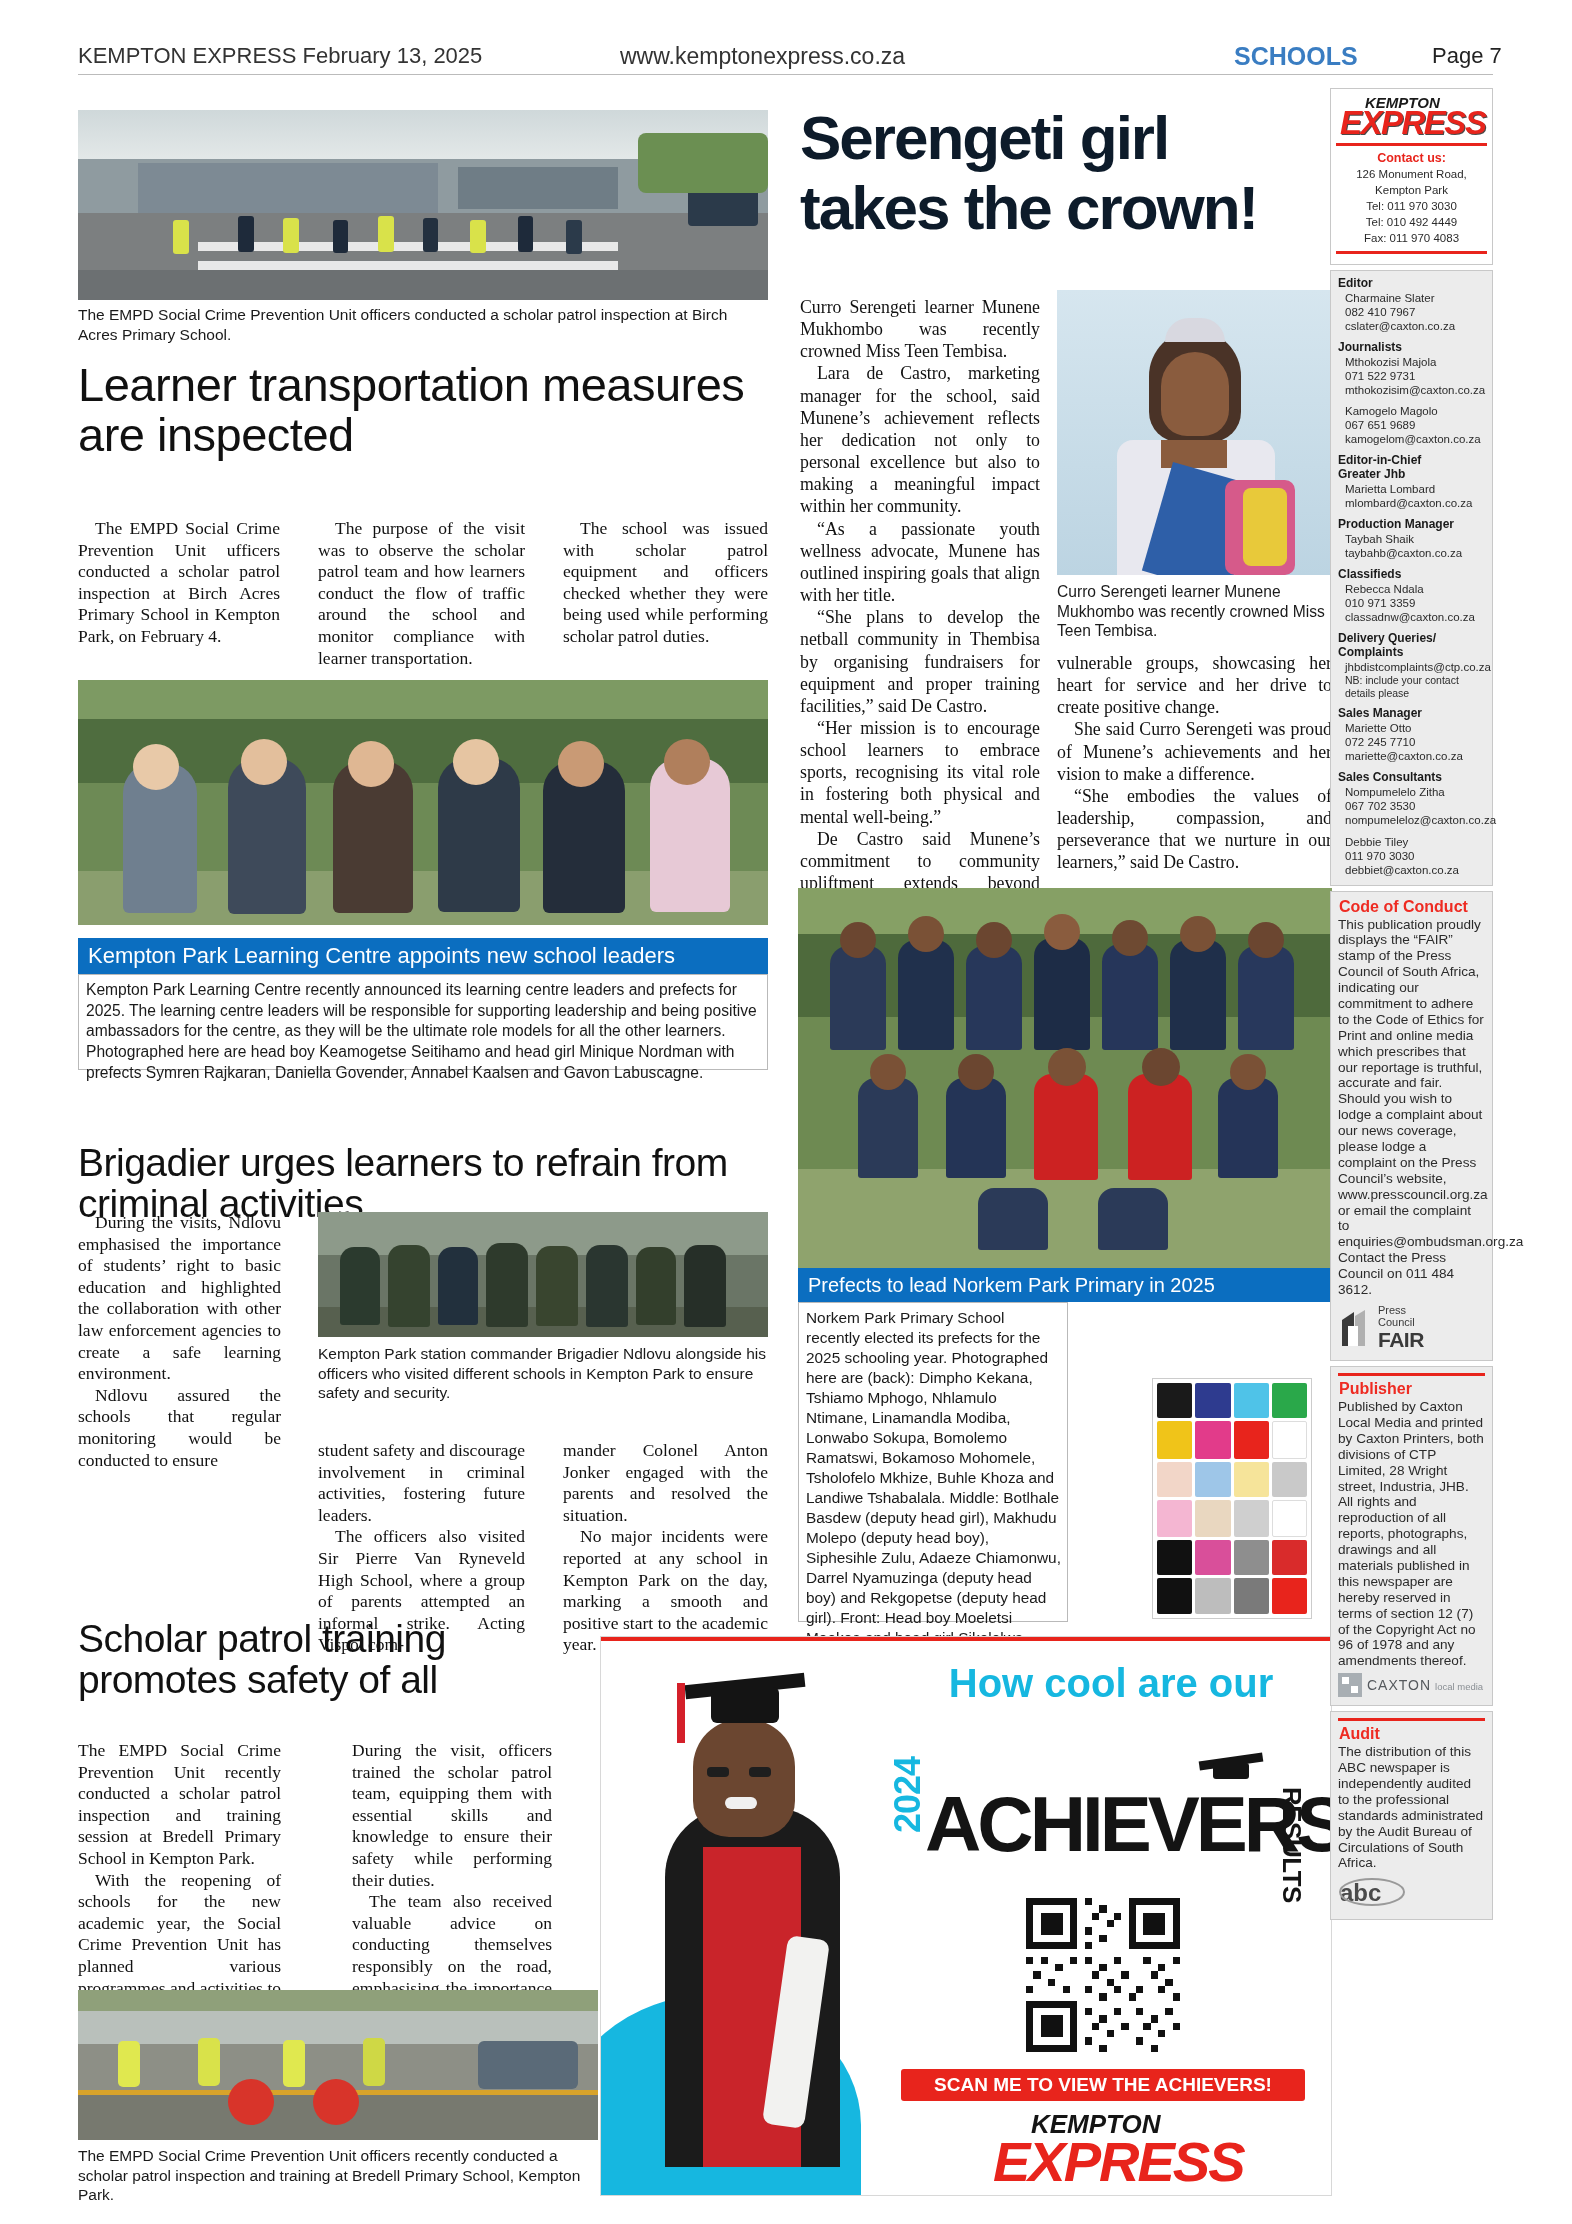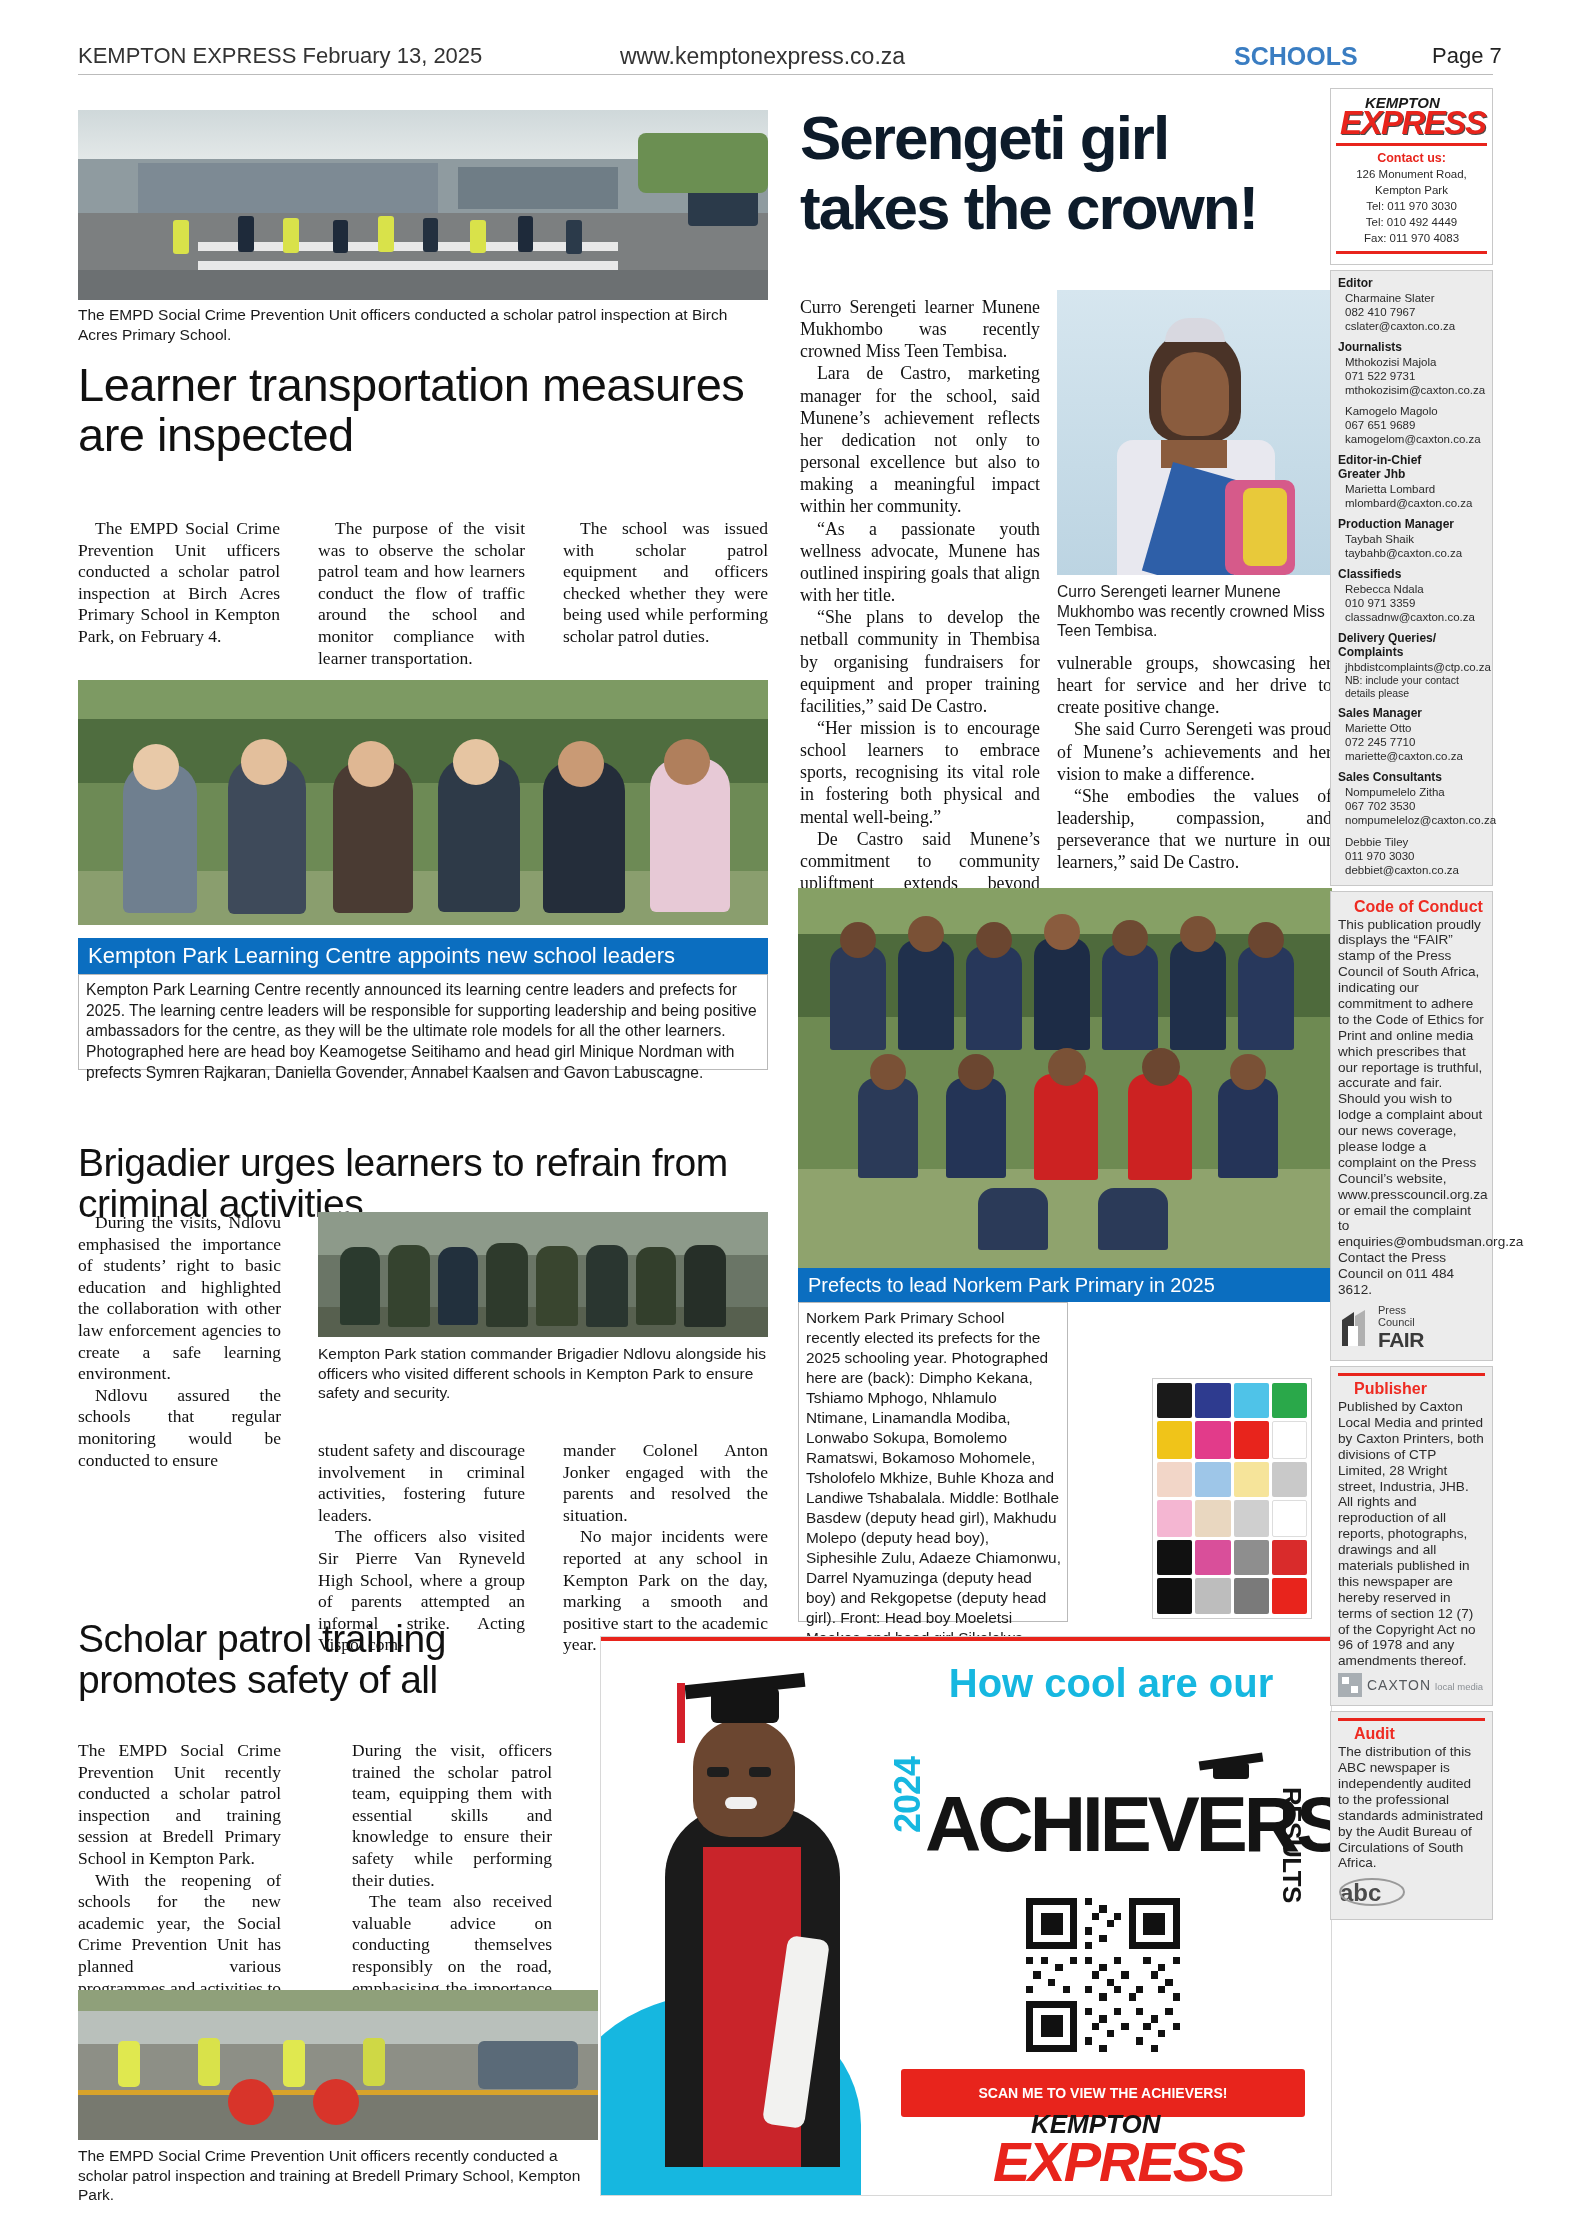--- a/index.html
+++ b/index.html
@@ -90,21 +90,21 @@
     margin:0 0 1px 0; font-family:"Liberation Sans", sans-serif;
     font-size:12px; font-weight:bold; color:#1a1a1a;
   }
   .rail .nm, .rail .ln{
     font-family:Liberation Sans, sans-serif; font-size:11.5px;
     color:#2b2b2b; line-height:1.22;margin-left:7px;
   }
   .rail .grp{ margin-bottom:7px; }
   .rail-red-title{
     font-family:"Liberation Sans", sans-serif; font-weight:bold;
-    font-size:16px; color:#ee2b22; margin:0 0 1px 16px;
+    font-size:16px; color:#ee2b22; margin:0 0 1px 1px;
   }
   .rail-body{
     font-family:"Liberation Sans", sans-serif; font-size:13.6px;
     line-height:1.17; color:#2b2b2b;
   }
   .rule-red{ height:3px; background:#e8241c; margin:4px 0; }
 
   
   .masthead{
     background:#fff; border:1px solid #c8c8c8; padding:4px 5px 6px 5px;
@@ -472,22 +472,22 @@
         <rect x="19" y="15" width="1" height="1"></rect>
           <rect x="16" y="17" width="1" height="1"></rect>
         <rect x="18" y="18" width="1" height="1"></rect>
           <rect x="20" y="17" width="1" height="1"></rect>
         <rect x="15" y="19" width="1" height="1"></rect>
           <rect x="17" y="20" width="1" height="1"></rect>
       </g>
     </svg>
   </div>
 
-  <div style="position:absolute;left:300px;top:432px;width:404px;height:48px;background:#e8241c;color:#fff;
-              font-family:'Liberation Sans',sans-serif;font-weight:bold;font-size:14px;
+  <div style="position:absolute;left:300px;top:432px;width:404px;height:32px;background:#e8241c;color:#fff;
+              font-family:'Liberation Sans',sans-serif;font-weight:bold;font-size:19px;
               display:flex;align-items:center;justify-content:center;border-radius:3px;">SCAN ME TO VIEW THE ACHIEVERS!</div>
 
   <div style="position:absolute;left:430px;top:472px;font-family:'Liberation Sans',sans-serif;font-weight:bold;font-style:italic;font-size:26px;color:#141414;">KEMPTON</div>
   <div style="position:absolute;left:392px;top:492px;font-family:'Liberation Sans',sans-serif;font-weight:bold;font-style:italic;font-size:56px;color:#e8241c;letter-spacing:-2px;">EXPRESS</div>
 </div>
 
 <div class="rail">
 
   <div class="masthead">
     <div class="mh-logo">

